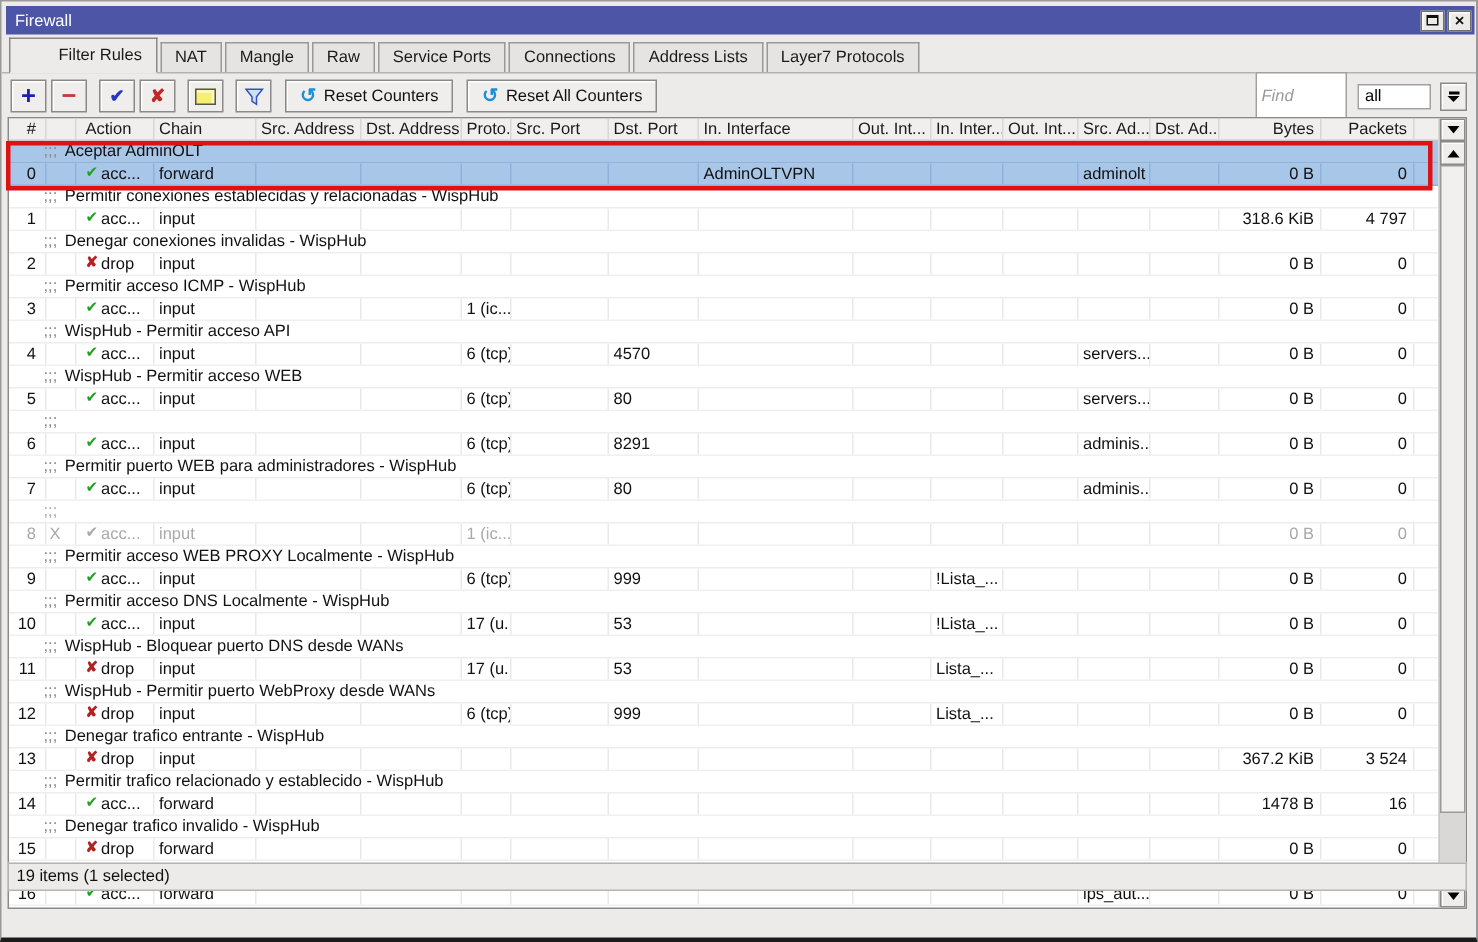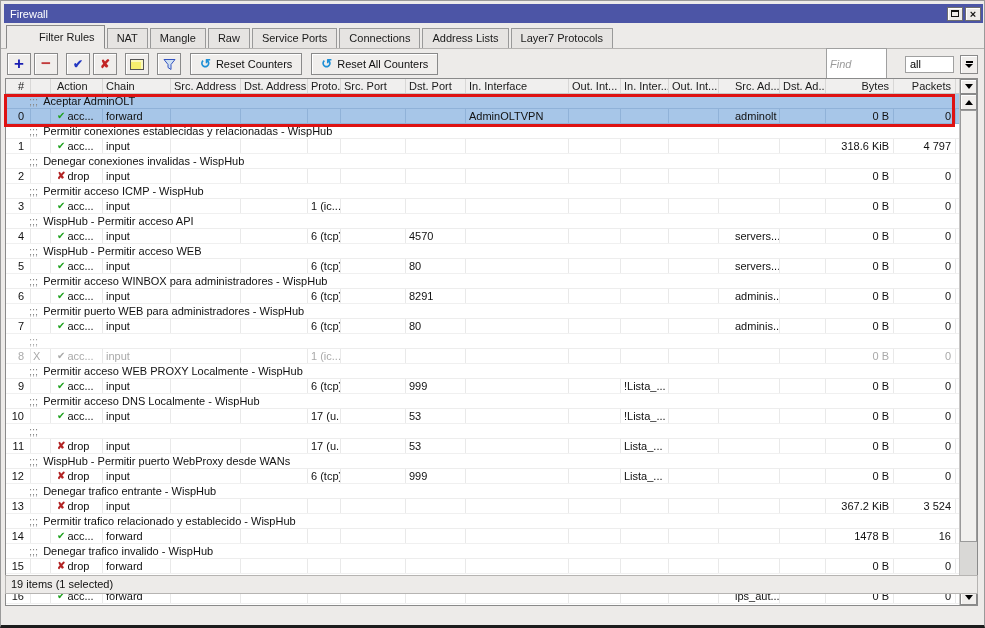--- a/index.html
+++ b/index.html
@@ -75,21 +75,21 @@
     font-size:11px; color:#111; margin-left:6px; white-space:nowrap; cursor:default;
   }
   .g-reset { color:#1d8fd6; font-size:13px; font-weight:bold; line-height:10px; }
   .find-input {
     margin-left:auto; width:61px; height:33px;
     border:1px solid #a0a0a0; font-size:11px; padding:0 3px;
     font-family:"Liberation Sans", sans-serif; background:#fff;
   }
   .find-input::placeholder { font-style:italic; color:#9a9a9a; }
   .combo {
-    width:49px; height:17px; margin-left:15px; background:#fff;
+    width:49px; height:17px; margin-left:4px; background:#fff;
     border:1px solid #a0a0a0; font-size:11px; line-height:15px;
     padding-left:4px; cursor:default;
   }
   .combo-btn {
     width:18px; height:19px; margin-left:3px;
     background:#f0eeec; border:1px solid #8a8a8a; box-shadow:inset 1px 1px 0 #fff;
     display:flex; flex-direction:column; align-items:center; justify-content:center; cursor:default;
   }
   .drop-glyph { display:flex; flex-direction:column; align-items:center; }
   .drop-glyph .bar { width:7px; height:2px; background:#000; margin-bottom:1px; }
@@ -131,21 +131,21 @@
   .c-chain      { width:68px; }
   .c-src_address{ width:70px; }
   .c-dst_address{ width:67px; }
   .c-protocol   { width:33px; }
   .c-src_port   { width:65px; }
   .c-dst_port   { width:60px; }
   .c-in_interface { width:103px; }
   .c-out_interface{ width:52px; }
   .c-in_interface_list  { width:48px; }
   .c-out_interface_list { width:50px; }
-  .c-src_address_list   { width:48px;margin-left:13px; }
+  .c-src_address_list   { width:48px; }
   .c-dst_address_list   { width:46px; }
   .c-bytes      { width:68px; text-align:right; padding-right:4px; }
   .c-packets    { width:62px; text-align:right; padding-right:4px; }
   .c-fill       { width:16px; border-right:none; }
   .aicon { font-size:10px; margin-right:2px; }
   .aicon.accept { color:#1fa11f; }
   .aicon.drop   { color:#b22222; font-weight:bold; }
 
   
   .scroll-col { width:18px; border-left:1px solid #c6c5c4; background:#d9d8d6;
@@ -426,21 +426,20 @@
             <div class="cell c-in_interface_list"></div>
             <div class="cell c-out_interface_list"></div>
             <div class="cell c-src_address_list">servers...</div>
             <div class="cell c-dst_address_list"></div>
             <div class="cell c-bytes">0 B</div>
             <div class="cell c-packets">0</div>
             <div class="cell c-fill"></div>
           </div>
           <div class="row comment">
             <span class="cmark">;;;</span>
-            <span class="ctext">Permitir acceso WINBOX para administradores - WispHub</span>
           </div>
           <div class="row rule">
             <div class="cell c-num">6</div>
             <div class="cell c-flag"></div>
             <div class="cell c-action">
               <span class="aicon accept">✔</span>
               <span>acc...</span>
             </div>
             <div class="cell c-chain">input</div>
             <div class="cell c-src_address"></div>
@@ -560,20 +559,21 @@
             <div class="cell c-in_interface_list">!Lista_...</div>
             <div class="cell c-out_interface_list"></div>
             <div class="cell c-src_address_list"></div>
             <div class="cell c-dst_address_list"></div>
             <div class="cell c-bytes">0 B</div>
             <div class="cell c-packets">0</div>
             <div class="cell c-fill"></div>
           </div>
           <div class="row comment">
             <span class="cmark">;;;</span>
+            <span class="ctext">WispHub - Bloquear puerto DNS desde WANs</span>
           </div>
           <div class="row rule">
             <div class="cell c-num">11</div>
             <div class="cell c-flag"></div>
             <div class="cell c-action">
               <span class="aicon drop">✘</span>
               <span>drop</span>
             </div>
             <div class="cell c-chain">input</div>
             <div class="cell c-src_address"></div>

